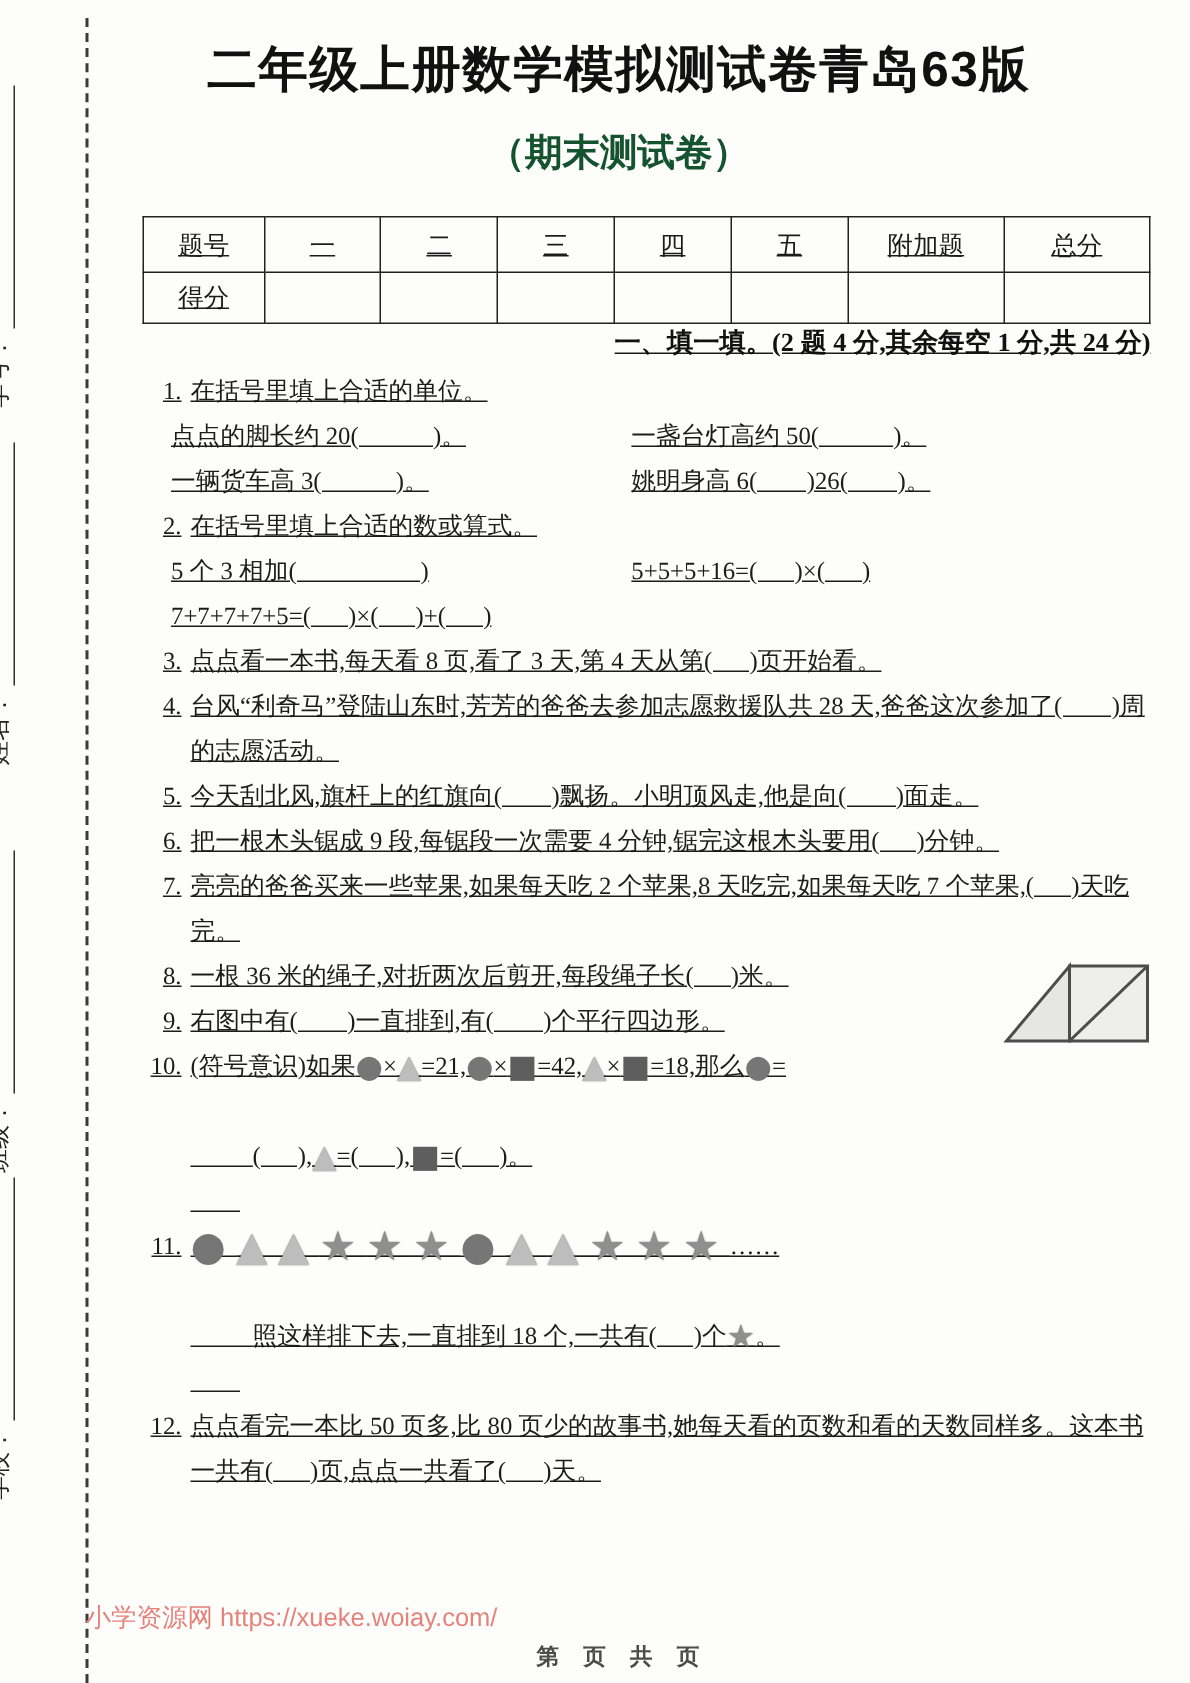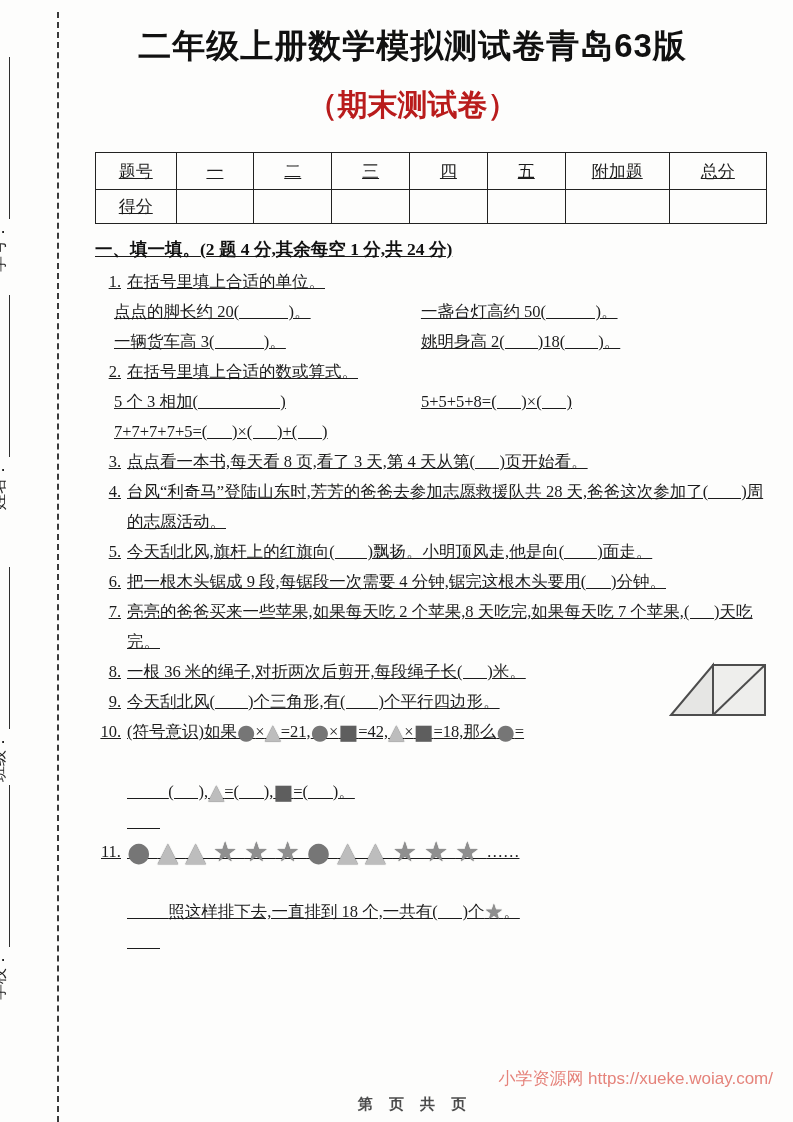--- a/index.html
+++ b/index.html
@@ -20,52 +20,52 @@
   .mfield {
     position: absolute; left: 10px; width: 215px; height: 24px;
     transform: rotate(-90deg); transform-origin: 0 100%;
     display: flex; align-items: flex-end; gap: 5px;
     font-size: 16px; color: #222; white-space: nowrap;
   }
   .mline { flex: 1; height: 15px; border-bottom: 1.6px solid #2e2e2e; }
   
   .header { padding: 24px 25px 0 57px; text-align: center; }
   .title { font-family: "Liberation Sans", sans-serif; font-weight: 900; font-size: 33px; letter-spacing: 1px; color:#111; }
-  .subtitle { font-family: "Liberation Sans", sans-serif; font-weight: 900; font-size: 30px; margin-top: 16px; color:#b91c1c; }
+  .subtitle { font-family: "Liberation Sans", sans-serif; font-weight: 900; font-size: 25px; margin-top: 16px; color:#14532d; }
   
   .content { margin: 26px 26px 0 95px; text-decoration: underline; }
   table.score { width: 100%; border-collapse: collapse; table-layout: fixed;
     font-family: "Liberation Sans", sans-serif; font-size: 17px; }
   table.score td {
     border: 1.5px solid #222; text-align: center; vertical-align: middle;
     height: 37px; padding: 2px;
   }
   table.score tr.score-row td { height: 34px; margin-top: 16px; }
   table.score td.c0 { width: 12%; }
   table.score td.c6 { width: 15.5%; }
   table.score td.c7 { width: 14.5%; }
-  .section-heading { margin-top: 13px; font-weight: bold; font-size: 17.5px; color:#111; }
+  .section-heading { font-weight: bold; font-size: 17.5px; color:#111;text-align:right; }
   .qlist { margin-top: 6px; font-size: 16.5px; line-height: 30px; }
   .q { display: flex; align-items: flex-start; }
   .qnum { flex: 0 0 32px; text-align: right; padding-right: 6px; }
   .qtext { flex: 1; white-space: pre-wrap; }
   .subrow { display: flex; margin-left: 19px; }
   .subrow .left { flex: 0 0 47%; white-space: pre-wrap; }
   .subrow .right { flex: 1; white-space: pre-wrap; }
   .q89-wrap { position: relative; }
   .fig8 { position: absolute; right: -2px; top: 2px; }
   .glyph { font-family: "DejaVu Sans", sans-serif; font-size: 21px; line-height: 1; vertical-align: -2px; }
   .glyph.circle { color: #767676; }
   .glyph.triangle { color: #bdbdbd; text-shadow: 0 0 1px #555; }
   .glyph.square { color: #5e5e5e; }
   .glyph.star { color: #8f8f8f; text-shadow: 0 0 1px #555; }
   .seq { letter-spacing: 7px; }
   .seq .glyph { font-size: 27px; vertical-align: -4px; }
   
-  .footer { position: absolute; left: 57px; right: 20px; bottom: 32px; text-align: right;
+  .footer { position: absolute; left: 57px; right: 20px; bottom: 32px; text-align: left;
     font-family: "Liberation Sans", sans-serif; font-size: 17px; color: #e5837b; }
   .page-footer { position: absolute; left: 57px; right: 20px; bottom: 8px; text-align: center;
     font-family: "Liberation Sans", sans-serif; font-size: 15px; font-weight: bold; color: #4c4c4c; letter-spacing: 6px; }
 </style>
 </head>
 <body>
 
 <div class="page">
 
   <div class="margin-rule"></div>
@@ -126,30 +126,30 @@
       <div class="q">
         <span class="qnum">1.</span>
         <div class="qtext">在括号里填上合适的单位。</div>
       </div>
       <div class="subrow">
         <span class="left">点点的脚长约 20(            )。</span>
         <span class="right">一盏台灯高约 50(            )。</span>
       </div>
       <div class="subrow">
         <span class="left">一辆货车高 3(            )。</span>
-        <span class="right">姚明身高 2(        )18(        )。</span>
+        <span class="right">姚明身高 6(        )26(        )。</span>
       </div>
 
       <div class="q">
         <span class="qnum">2.</span>
         <div class="qtext">在括号里填上合适的数或算式。</div>
       </div>
       <div class="subrow">
         <span class="left">5 个 3 相加(                    )</span>
-        <span class="right">5+5+5+8=(      )×(      )</span>
+        <span class="right">5+5+5+16=(      )×(      )</span>
       </div>
       <div class="subrow">
         <span class="right">7+7+7+7+5=(      )×(      )+(      )</span>
       </div>
 
       <div class="q">
         <span class="qnum">3.</span>
         <div class="qtext">点点看一本书,每天看 8 页,看了 3 天,第 4 天从第(      )页开始看。</div>
       </div>
 
@@ -173,21 +173,21 @@
         <div class="qtext">亮亮的爸爸买来一些苹果,如果每天吃 2 个苹果,8 天吃完,如果每天吃 7 个苹果,(      )天吃完。</div>
       </div>
 
       <div class="q89-wrap">
         <div class="q">
           <span class="qnum">8.</span>
           <div class="qtext" style="margin-right:105px">一根 36 米的绳子,对折两次后剪开,每段绳子长(      )米。</div>
         </div>
         <div class="q">
           <span class="qnum">9.</span>
-          <div class="qtext" style="margin-right:105px">今天刮北风(        )个三角形,有(        )个平行四边形。</div>
+          <div class="qtext" style="margin-right:105px">右图中有(        )一直排到,有(        )个平行四边形。</div>
         </div>
         <svg class="fig8" width="100" height="60" viewBox="0 0 100 60">
           <polygon points="2,56 44,56 44,6" fill="#e6e6e4" stroke="#4d4d4d" stroke-width="2"></polygon>
           <rect x="44" y="6" width="52" height="50" fill="#eeeeec" stroke="#4d4d4d" stroke-width="2"></rect>
           <line x1="44" y1="56" x2="96" y2="6" stroke="#4d4d4d" stroke-width="2"></line>
         </svg>
       </div>
 
       <div class="q">
         <span class="qnum">10.</span>
@@ -196,20 +196,24 @@
         </div>
       </div>
 
       <div class="q">
         <span class="qnum">11.</span>
         <div class="qtext"><span class="seq"><span class="glyph circle">●</span><span class="glyph triangle">▲</span><span class="glyph triangle">▲</span><span class="glyph star">★</span><span class="glyph star">★</span><span class="glyph star">★</span><span class="glyph circle">●</span><span class="glyph triangle">▲</span><span class="glyph triangle">▲</span><span class="glyph star">★</span><span class="glyph star">★</span><span class="glyph star">★</span></span><span class="dots">……</span><br>
           <span>照这样排下去,一直排到 18 个,一共有(      )个</span><span class="glyph star">★</span><span>。</span>
         </div>
       </div>
 
+      <div class="q">
+        <span class="qnum">12.</span>
+        <div class="qtext">点点看完一本比 50 页多,比 80 页少的故事书,她每天看的页数和看的天数同样多。这本书一共有(      )页,点点一共看了(      )天。</div>
+      </div>
 
     </div>
   </div>
 
   <div class="footer">小学资源网 https://xueke.woiay.com/</div>
   <div class="page-footer">第 页 共 页</div>
 
 </div>
 
 </body></html>

